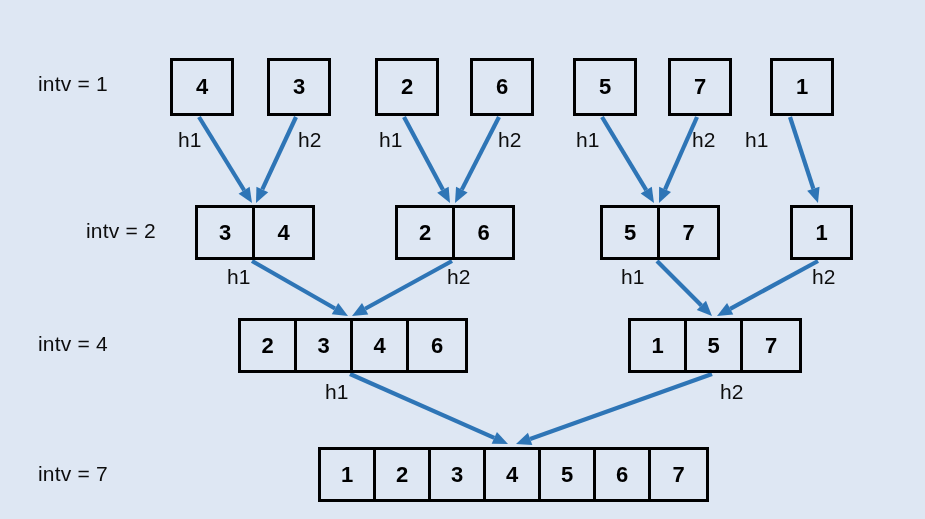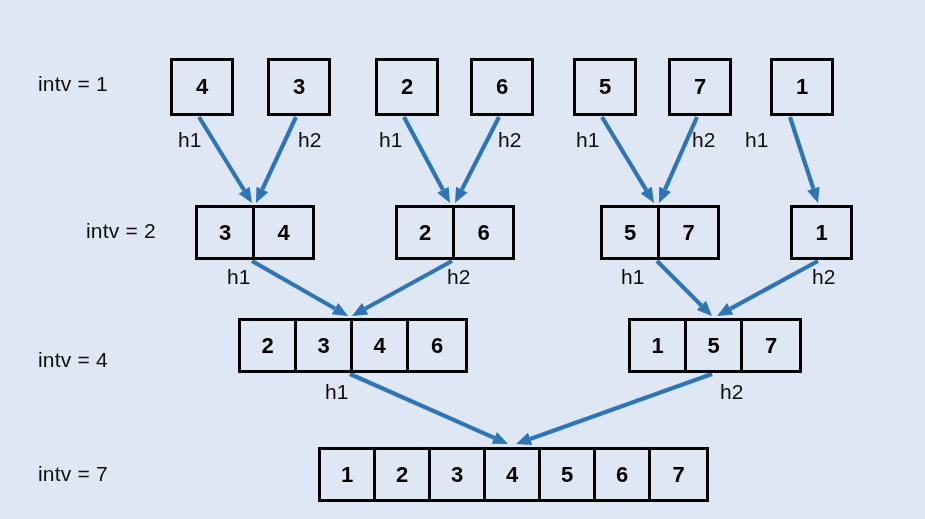--- a/index.html
+++ b/index.html
@@ -123,21 +123,21 @@
       </g>
       <g>
         <line x1="712" y1="374" x2="530.1261286739226" y2="438.95495404502765" stroke="#2e75b6" stroke-width="4.2" stroke-linecap="butt"></line>
         <polygon points="516,444 527.9399420934346,432.8336316196612 532.3123152544106,445.0762764703941" fill="#2e75b6"></polygon>
       </g>
     </svg>
 
   <div id="labels-layer">
       <div class="row-label" style="left: 38px; top: 72px;">intv = 1</div>
       <div class="row-label" style="left: 38px; top: 219px; margin-left: 48px;">intv = 2</div>
-      <div class="row-label" style="left: 38px; top: 348px;">intv = 4</div>
+      <div class="row-label" style="left: 38px; top: 332px;">intv = 4</div>
       <div class="row-label" style="left: 38px; top: 462px;">intv = 7</div>
     </div>
   <div id="groups-layer">
       <div class="array-group" style="left: 170px; top: 58px; height: 58px;">
         <div class="cell" style="width: 58px;">4</div>
       </div>
       <div class="array-group" style="left: 267px; top: 58px; height: 58px;">
         <div class="cell" style="width: 58px;">3</div>
       </div>
       <div class="array-group" style="left: 375px; top: 58px; height: 58px;">

